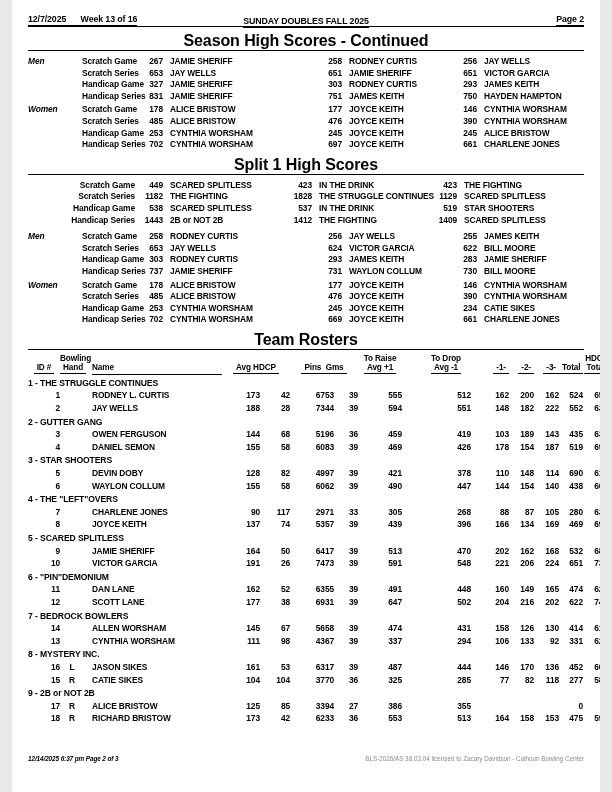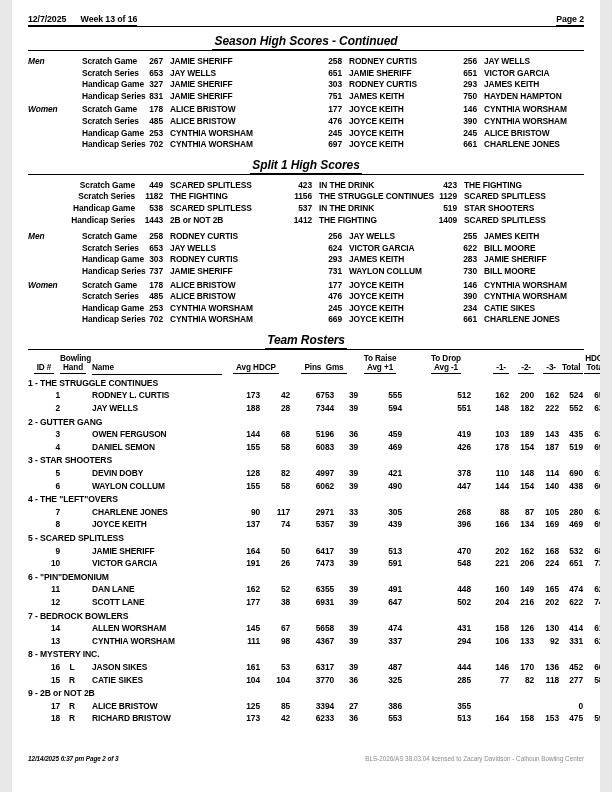--- a/index.html
+++ b/index.html
@@ -10,21 +10,21 @@
   }
   
   .top-header{position:relative;height:13px;border-bottom:1.4px solid #000;font-size:8.8px;}
   .th-left{position:absolute;left:0;bottom:0;border-bottom:1px solid #000;padding-bottom:1px;white-space:nowrap;}
   .th-left .wk{margin-left:12px;}
   .th-center{position:absolute;left:0;right:0;bottom:0;text-align:center;}
   .th-center span{border-bottom:1px solid #000;padding-bottom:1px;}
   .th-right{position:absolute;right:0;bottom:0;border-bottom:1px solid #000;padding-bottom:1px;}
   
   .sec-title{margin-top:7px;text-align:center;border-bottom:1.4px solid #000;
-    font-style:italic;font-size:12px;padding-bottom:2px;height:14px;line-height:14px;}
+    font-size:16px;padding-bottom:2px;height:14px;line-height:14px;}
   .sec-title span{border-bottom:1px solid #000;padding:0 2px 1px 2px;}
   
   .hs-block{margin-top:5px;}
   .hs-block.tight{margin-top:2px;}
   .hs-row{display:grid;font-size:8.4px;line-height:11.6px;white-space:nowrap;}
   .hs-g{grid-template-columns:54px 53px 28px 151px 28px 105px 30px 131px;}
   .hs-t{grid-template-columns:107px 28px 119px 30px 115px 30px 151px;}
   .hc{overflow:visible;}
   .hc.gl{font-style:italic;text-align:left;}
   .hc.cat{text-align:right;}
@@ -58,20 +58,23 @@
 </head>
 <body>
 
 <div class="page">
 
   <div class="top-header">
     <span class="th-left">
       <span>12/7/2025</span>
       <span class="wk">Week 13 of 16</span>
     </span>
+    <span class="th-center">
+      <span>SUNDAY DOUBLES FALL 2025</span>
+    </span>
     <span class="th-right">Page 2</span>
   </div>
 
   <div class="sec-title">
     <span>Season High Scores - Continued</span>
   </div>
   <div id="season-blocks">
       <div class="hs-block">
         <div class="hs-row hs-g">
           <div class="hc gl">Men</div>
@@ -168,21 +171,21 @@
         <div class="hc nam">SCARED SPLITLESS</div>
         <div class="hc val">423</div>
         <div class="hc nam">IN THE DRINK</div>
         <div class="hc val">423</div>
         <div class="hc nam">THE FIGHTING</div>
       </div>
       <div class="hs-row hs-t">
         <div class="hc cat">Scratch Series</div>
         <div class="hc val">1182</div>
         <div class="hc nam">THE FIGHTING</div>
-        <div class="hc val">1156</div>
+        <div class="hc val">1828</div>
         <div class="hc nam">THE STRUGGLE CONTINUES</div>
         <div class="hc val">1129</div>
         <div class="hc nam">SCARED SPLITLESS</div>
       </div>
       <div class="hs-row hs-t">
         <div class="hc cat">Handicap Game</div>
         <div class="hc val">538</div>
         <div class="hc nam">SCARED SPLITLESS</div>
         <div class="hc val">537</div>
         <div class="hc nam">IN THE DRINK</div>

